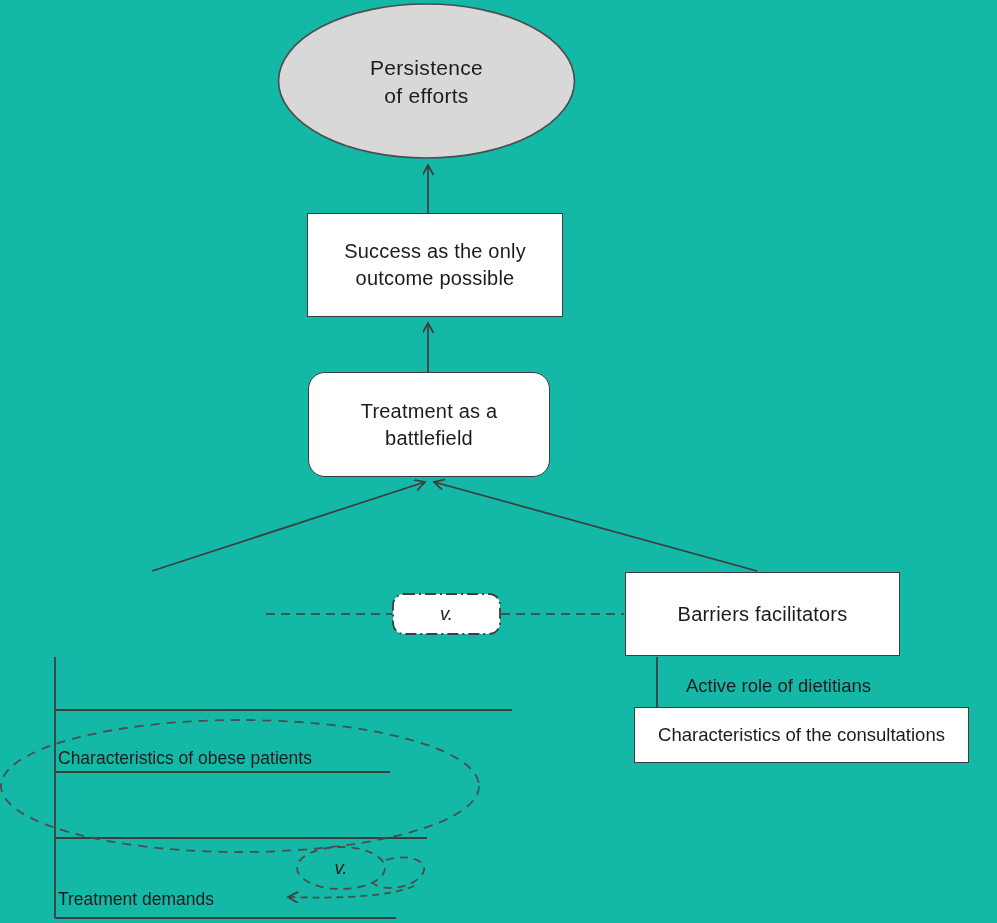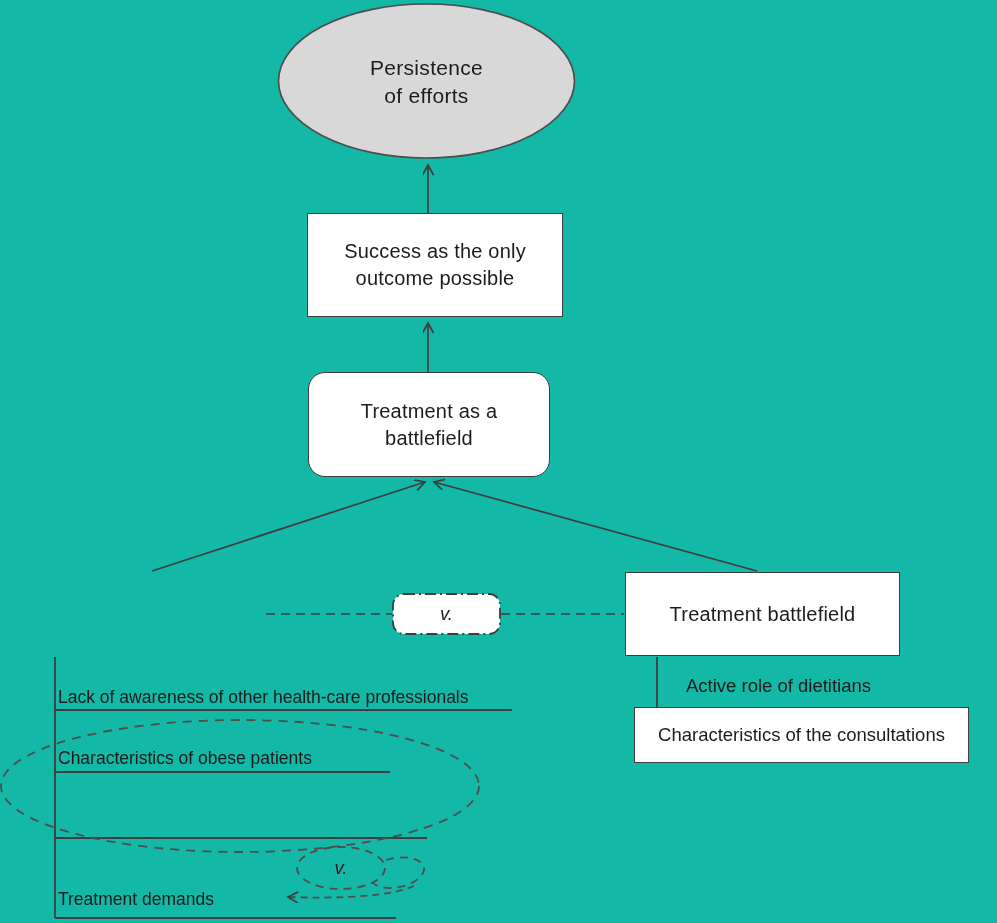--- a/index.html
+++ b/index.html
@@ -99,27 +99,26 @@
   <div class="label fs-el" style="left:278px; top:40px; width:297px; height:84px;">Persistence
 of efforts</div>
 
   <div class="node fs-box" style="left:307px; top:213px; width:256px; height:104px;">Success as the only
 outcome possible</div>
 
   <div class="node fs-box" style="left:308px; top:372px; width:242px; height:105px;border-radius:17px;">Treatment as a
 battlefield</div>
 
 
-  <div class="node fs-box" style="left:625px; top:572px; width:275px; height:84px;">Treatment battlefield</div>
+  <div class="node fs-box" style="left:625px; top:572px; width:275px; height:84px;">Barriers facilitators</div>
 
   <div class="label fs-sub italic" style="left:393px; top:594px; width:107px; height:40px;">v.</div>
 
   <div class="label fs-sub italic" style="left:297px; top:847px; width:88px; height:42px;">v.</div>
 
-  <div class="row-item" style="top:687px;">Lack of awareness of other health-care professionals</div>
   <div class="row-item" style="top:748px;">Characteristics of obese patients</div>
   <div class="row-item" style="top:889px;">Treatment demands</div>
 
   <div class="label fs-sub" style="left:657px; top:668px; width:243px; height:36px;">Active role of dietitians</div>
 
   <div class="node fs-sub" style="left:634px; top:707px; width:335px; height:56px;">Characteristics of the consultations</div>
 
 </div>
 
 </body></html>

